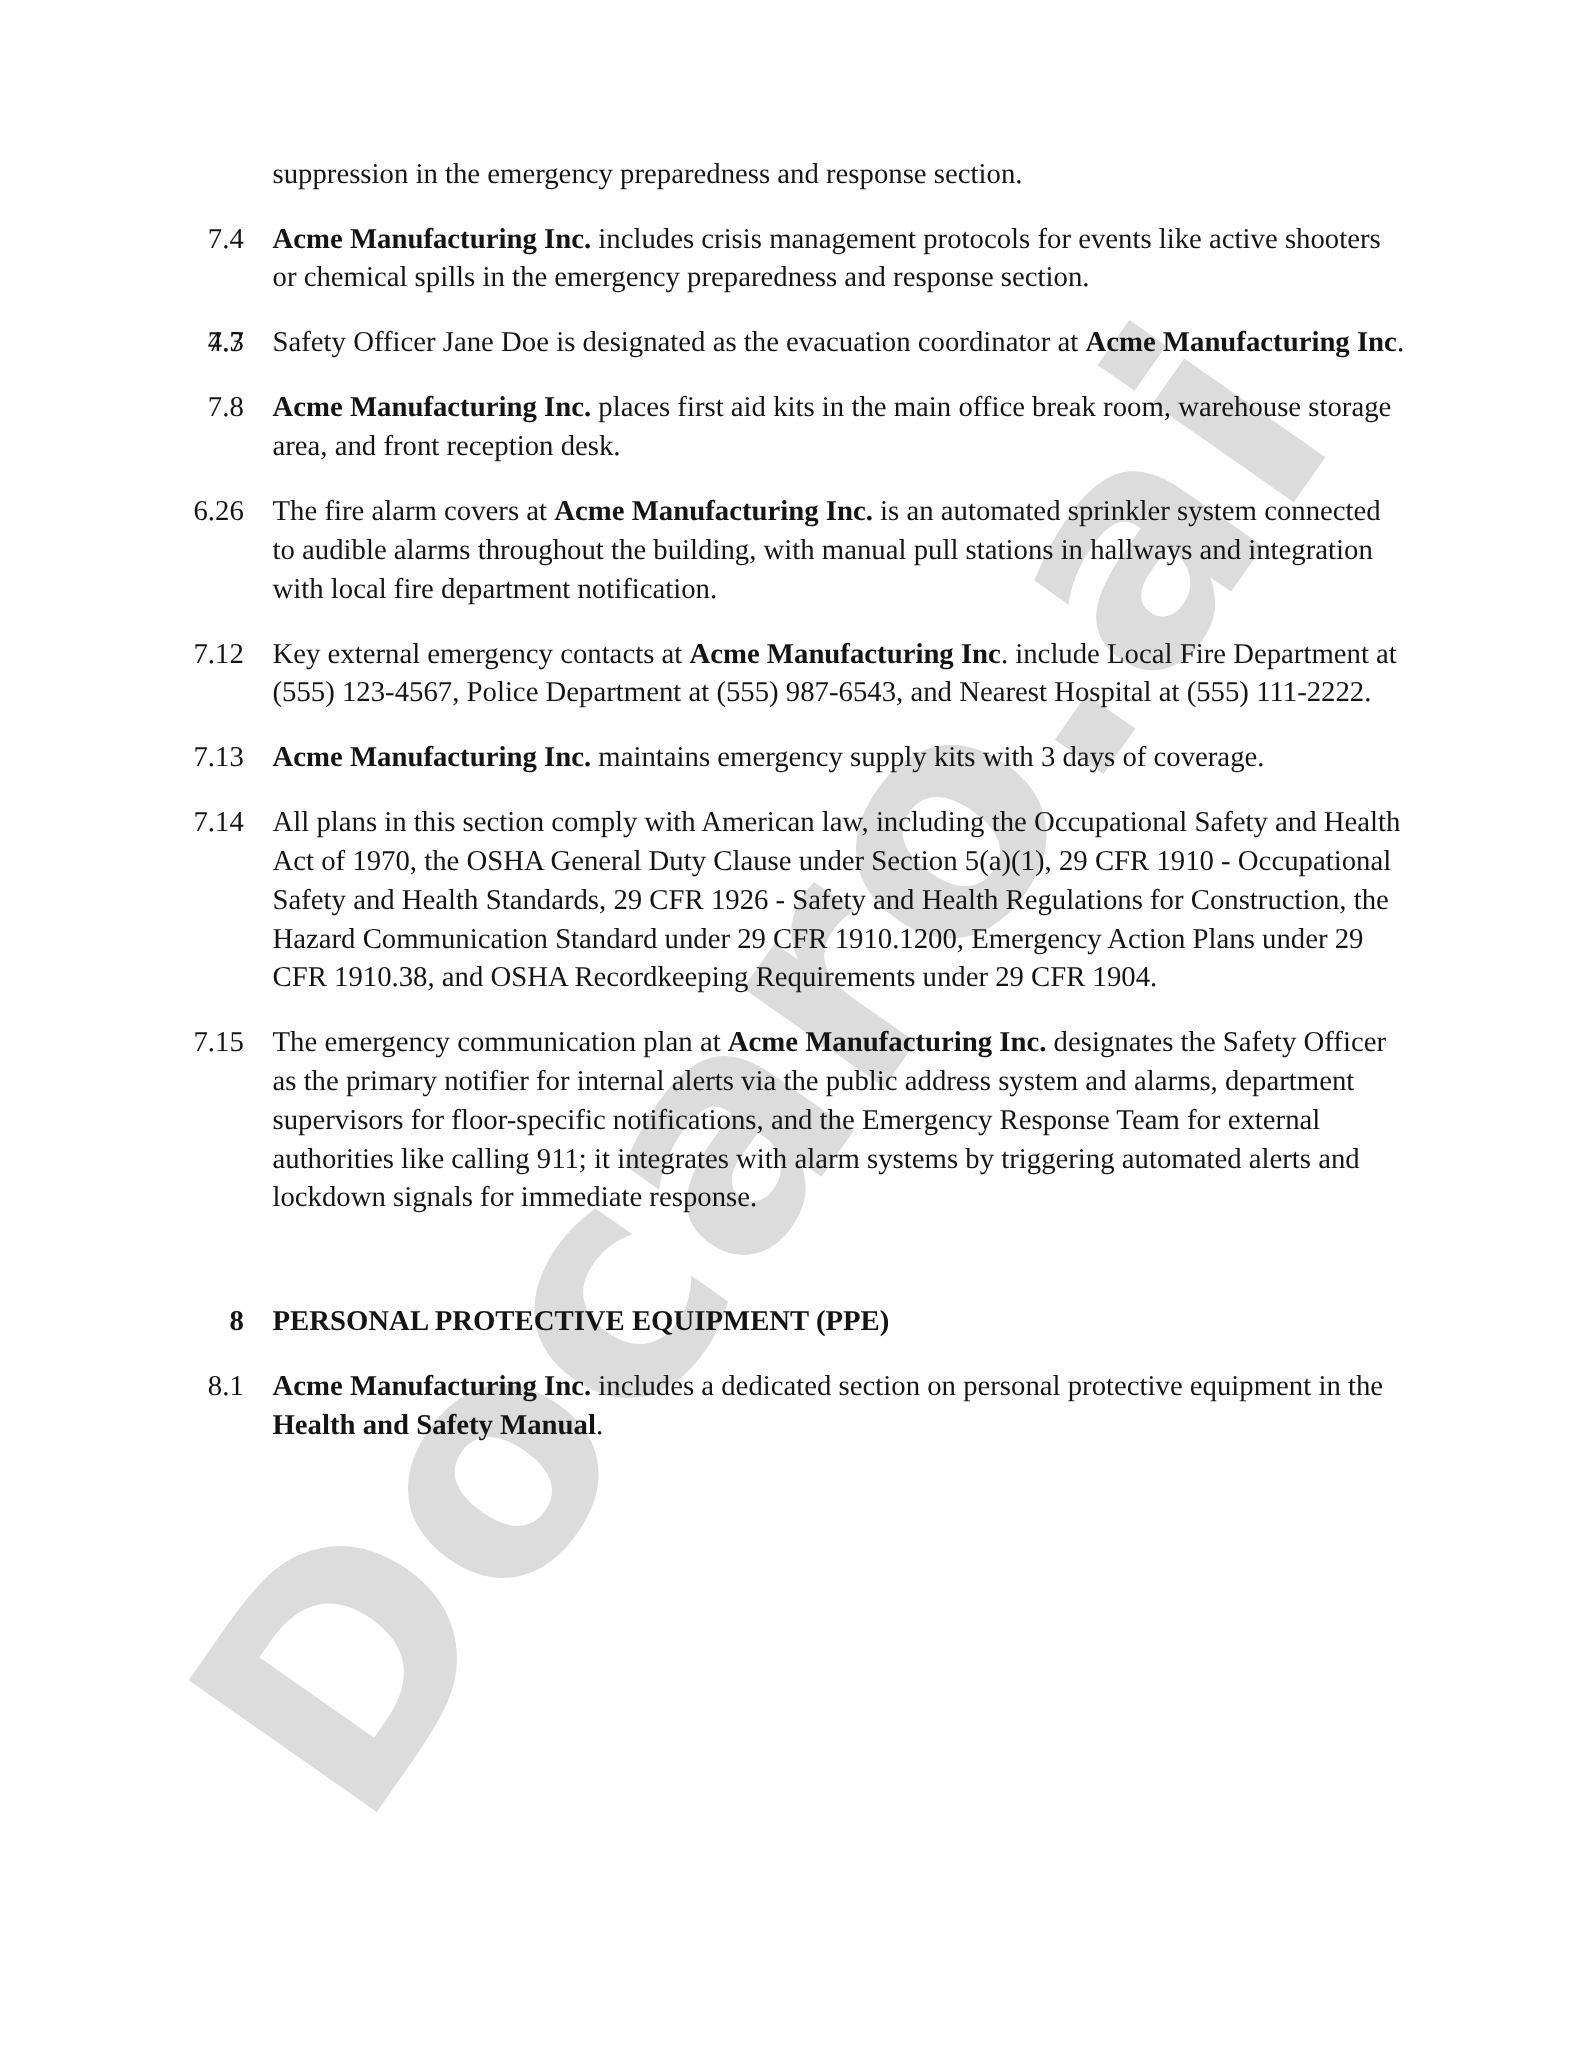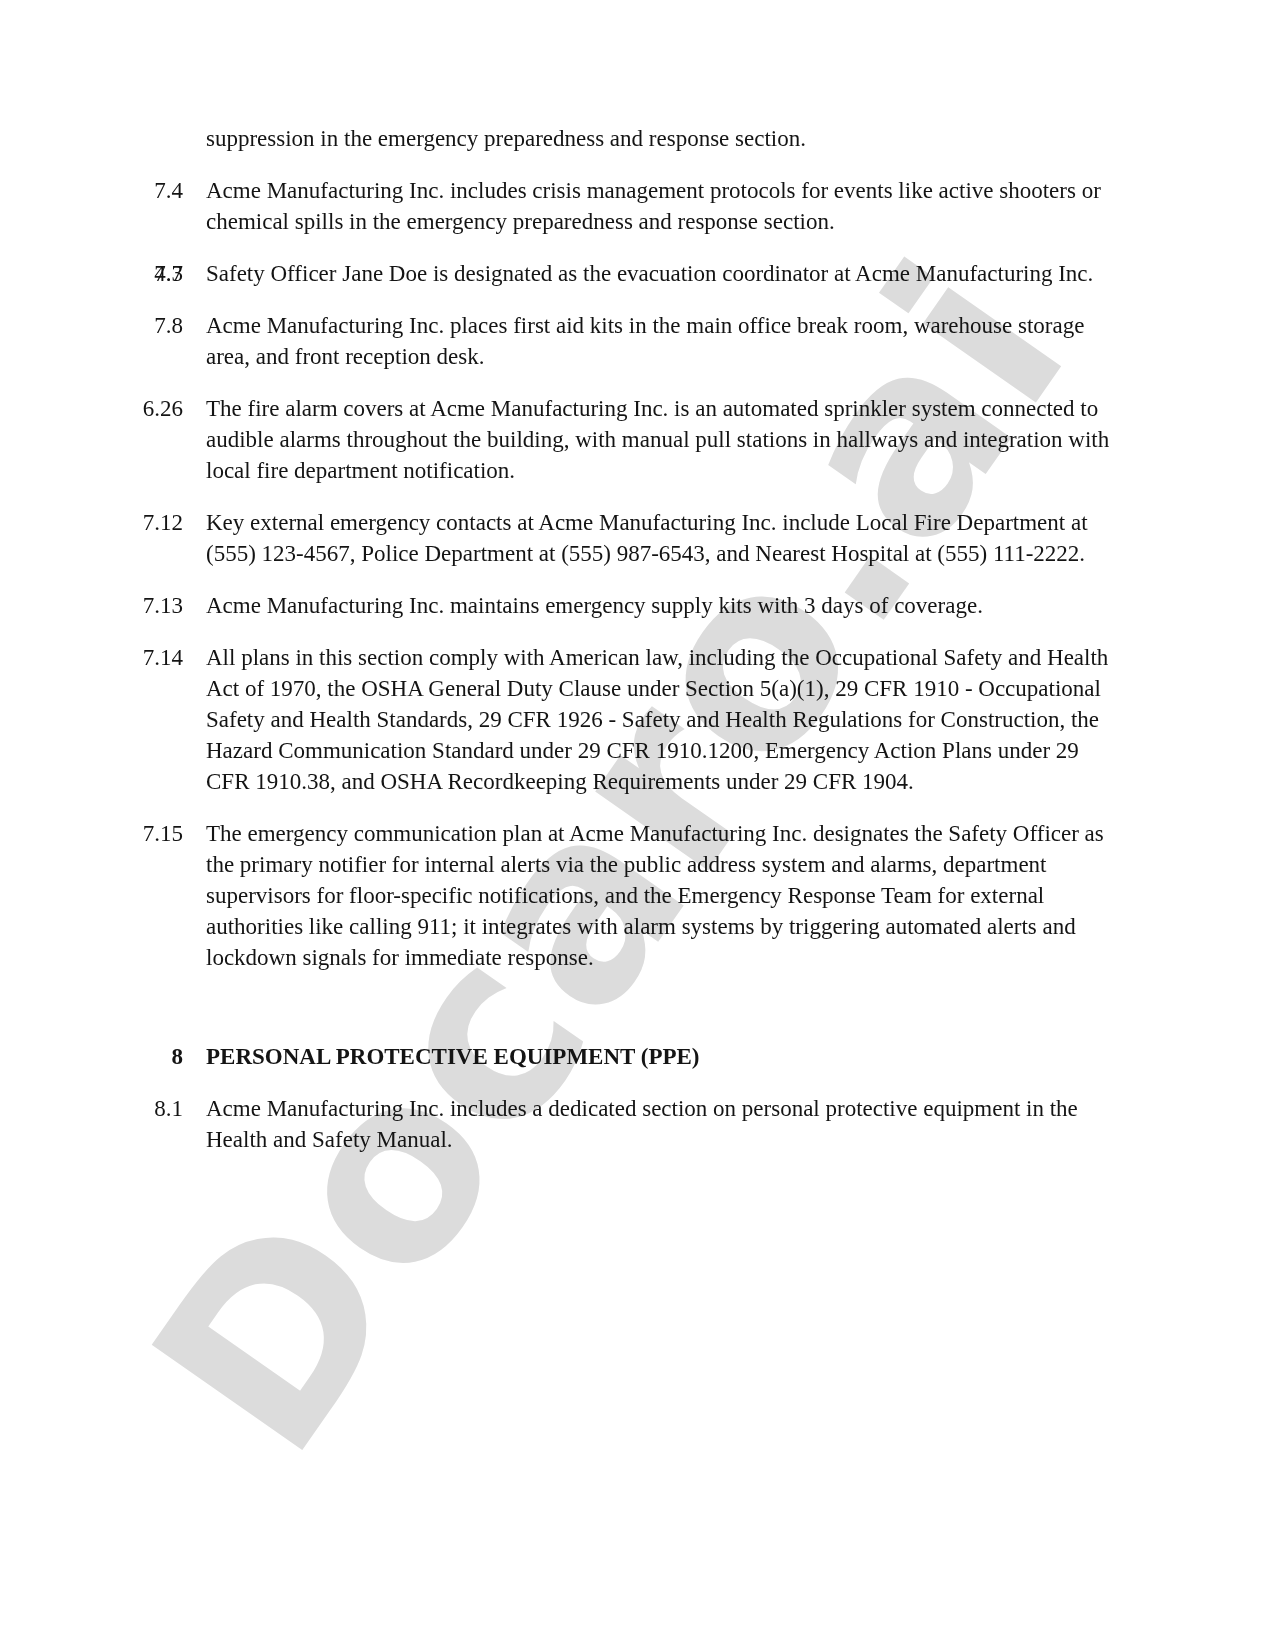--- a/index.html
+++ b/index.html
@@ -26,21 +26,21 @@
     font-weight: bold;
     font-size: 252px;
     letter-spacing: 2px;
     color: #dcdcdc;
     white-space: nowrap;
     z-index: 0;
     user-select: none;
   }
   .content {
     position: absolute;
-    left: 206px; top: 123px;
+    left: 218px; top: 123px;
     width: 910px;
     z-index: 1;
   }
   .cont-par { margin: 0 0 21px 0; }
   .clause { position: relative; margin: 0 0 21px 0; }
   .clause:last-child { margin-bottom: 0; }
   .clause .num {
     position: absolute;
     right: calc(100% + 23px);
     top: 0;
@@ -53,21 +53,21 @@
     line-height: 31px;
     font-weight: bold;
     margin: 68px 0 21px 0;
   }
   .section-heading .num {
     position: absolute;
     right: calc(100% + 23px);
     top: 0;
     white-space: nowrap;
   }
-  b { font-weight: normal; }
+  b { font-weight: bold; }
 </style>
 </head>
 <body>
 
 <div class="page">
 
   <div class="watermark">Docaro.ai</div>
 
   <div class="content">
 

